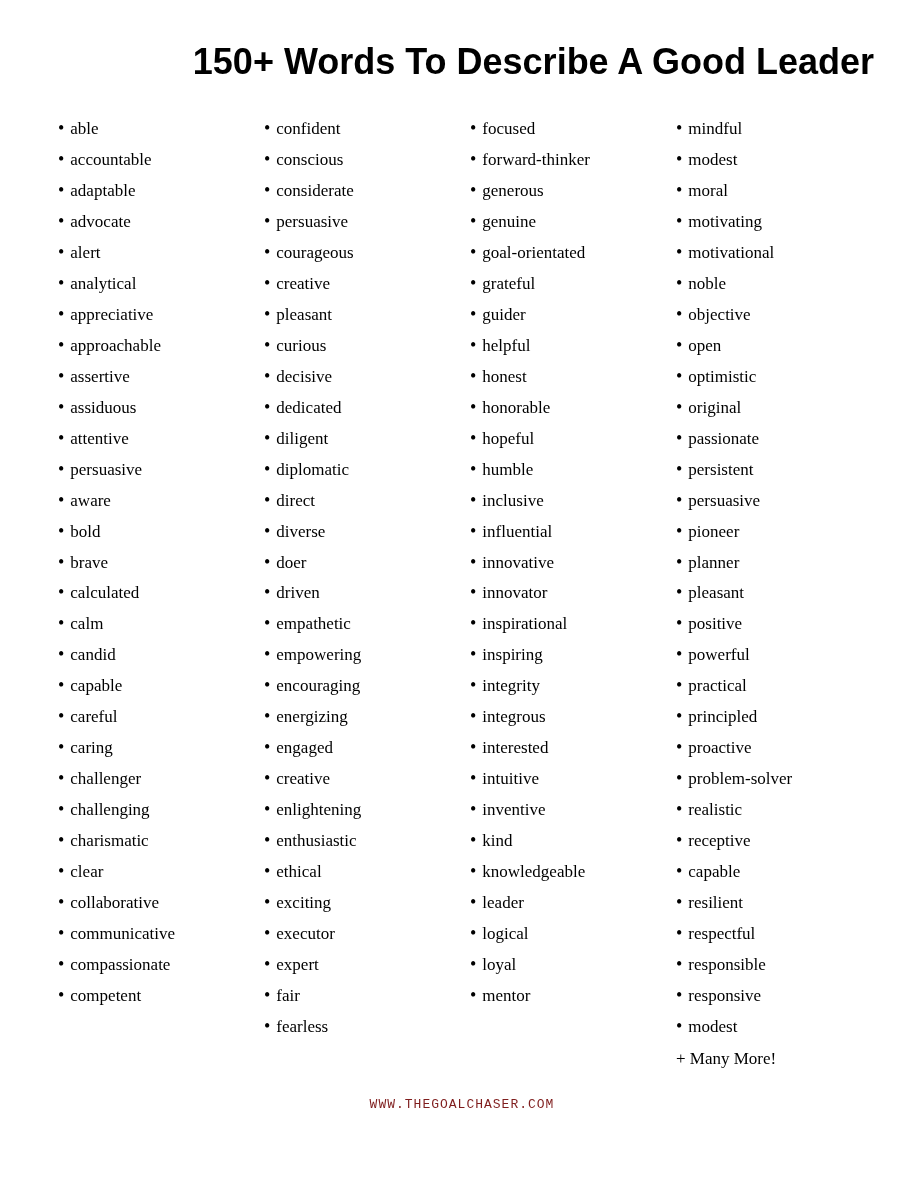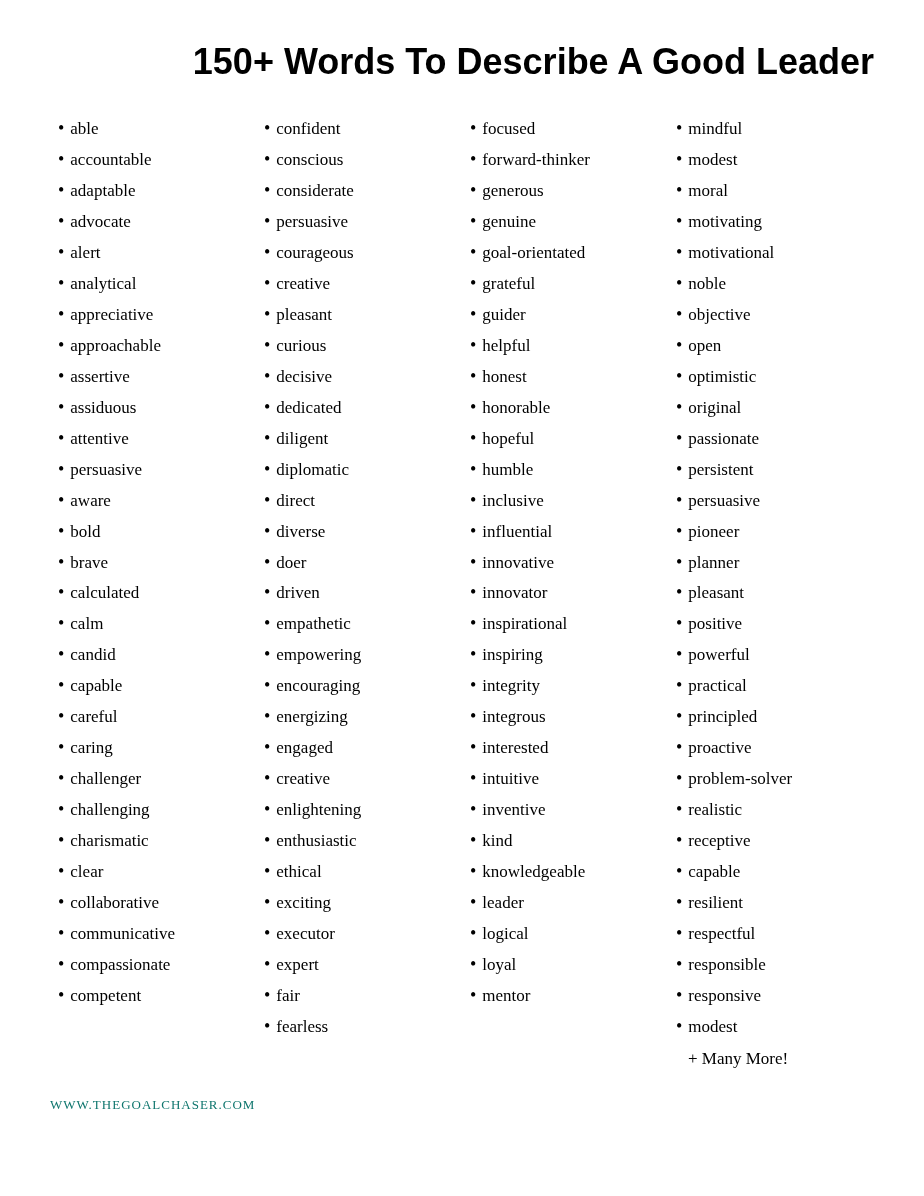--- a/index.html
+++ b/index.html
@@ -38,26 +38,26 @@
       display: flex;
       align-items: baseline;
       gap: 6px;
     }
     ul li::before {
       content: "•";
       font-size: 18px;
       flex-shrink: 0;
     }
     .footer {
-      text-align: left;
+      text-align: center;
       margin-top: 24px;
       font-size: 13px;
-      color: #0f766e;
+      color: #7f1d1d;
       letter-spacing: 1px;
-      font-family: Liberation Serif, serif;
+      font-family: Liberation Mono, monospace;
     }
     .more-text {
       font-size: 17px;
       line-height: 1.72;
       padding-left: 0;
       margin-top: 2px;
       font-style: normal;
     }
   </style>
 </head>
@@ -192,17 +192,17 @@
         <li>problem-solver</li>
         <li>realistic</li>
         <li>receptive</li>
         <li>capable</li>
         <li>resilient</li>
         <li>respectful</li>
         <li>responsible</li>
         <li>responsive</li>
         <li>modest</li>
       </ul>
-      <p class="more-text" style="padding-left: 0px; margin-left: 12px;">+ Many More!</p>
+      <p class="more-text" style="padding-left: 0px; margin-left: 0px;">+ Many More!</p>
     </div>
   </div>
 
 <div class="footer">WWW.THEGOALCHASER.COM</div>
 
 </body></html>

